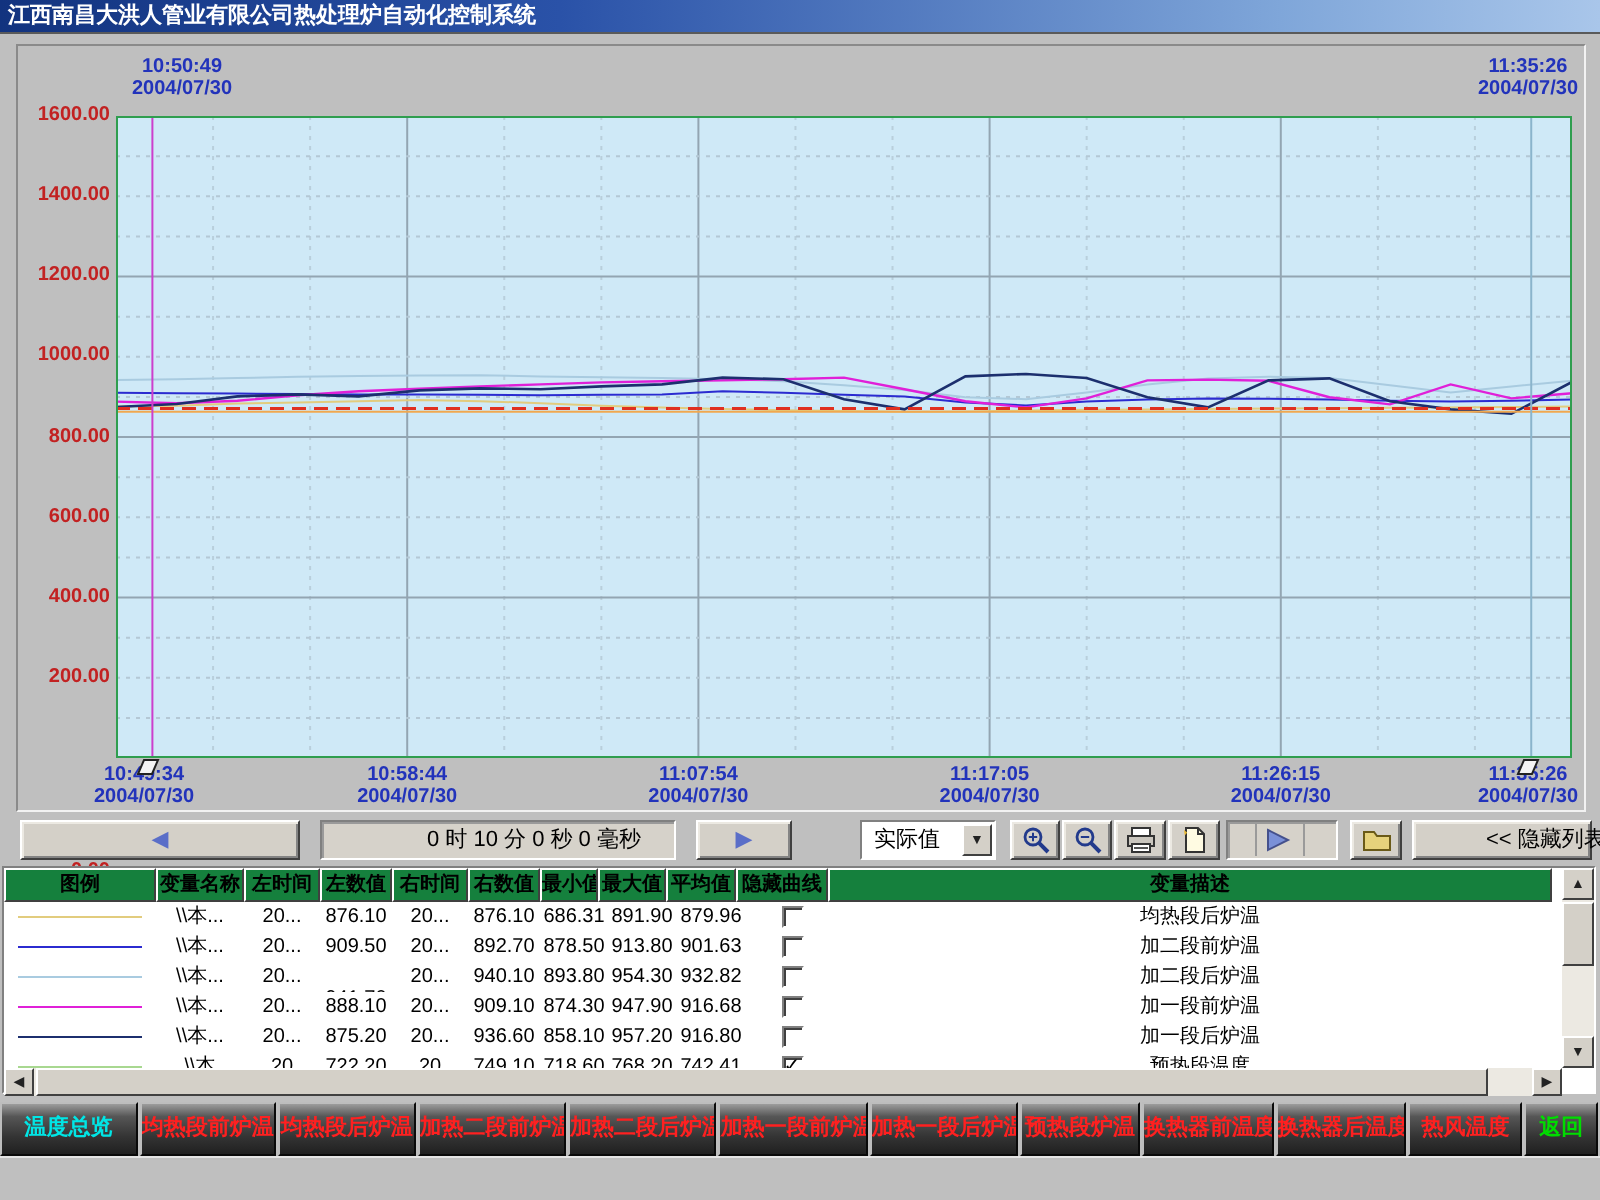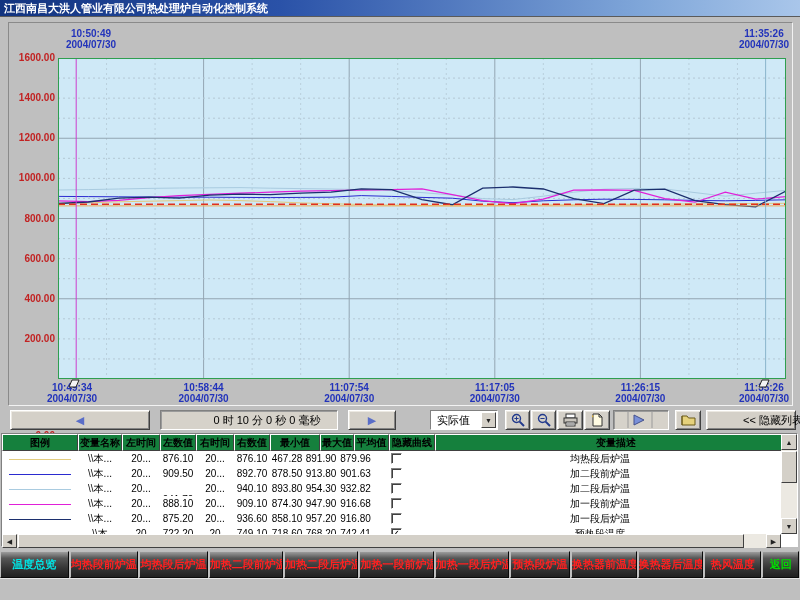--- a/index.html
+++ b/index.html
@@ -221,35 +221,35 @@
 </div>
 
 <div class="grid-table">
   <div class="thead">
       <div class="th" style="width: 76px;">图例</div>
       <div class="th" style="width: 44px;">变量名称</div>
       <div class="th" style="width: 38px;">左时间</div>
       <div class="th" style="width: 36px;">左数值</div>
       <div class="th" style="width: 38px;">右时间</div>
       <div class="th" style="width: 36px;">右数值</div>
-      <div class="th" style="width: 50px;">最小值</div>
+      <div class="th" style="width: 29px;">最小值</div>
       <div class="th" style="width: 34px;">最大值</div>
       <div class="th" style="width: 35px;">平均值</div>
       <div class="th" style="width: 46px;">隐藏曲线</div>
       <div class="th" style="width: 362px;">变量描述</div>
     </div>
   <div class="tbody">
       <div class="tr">
         <div class="td" style="width: 76px;"><span class="legend-line" style="border-top-color: rgb(226, 204, 126);"></span></div>
         <div class="td" style="width: 44px;">\\本...</div>
         <div class="td" style="width: 38px;">20...</div>
         <div class="td" style="width: 36px;">876.10</div>
         <div class="td" style="width: 38px;">20...</div>
         <div class="td" style="width: 36px;">876.10</div>
-        <div class="td" style="width: 34px;">467.28</div>
+        <div class="td" style="width: 34px;">686.31</div>
         <div class="td" style="width: 34px;">891.90</div>
         <div class="td" style="width: 35px;">879.96</div>
         <div class="td" style="width: 46px;"><span class="cb"></span></div>
         <div class="td" style="width: 362px;">均热段后炉温</div>
       </div>
       <div class="tr">
         <div class="td" style="width: 76px;"><span class="legend-line" style="border-top-color: rgb(43, 43, 208);"></span></div>
         <div class="td" style="width: 44px;">\\本...</div>
         <div class="td" style="width: 38px;">20...</div>
         <div class="td" style="width: 36px;">909.50</div>

